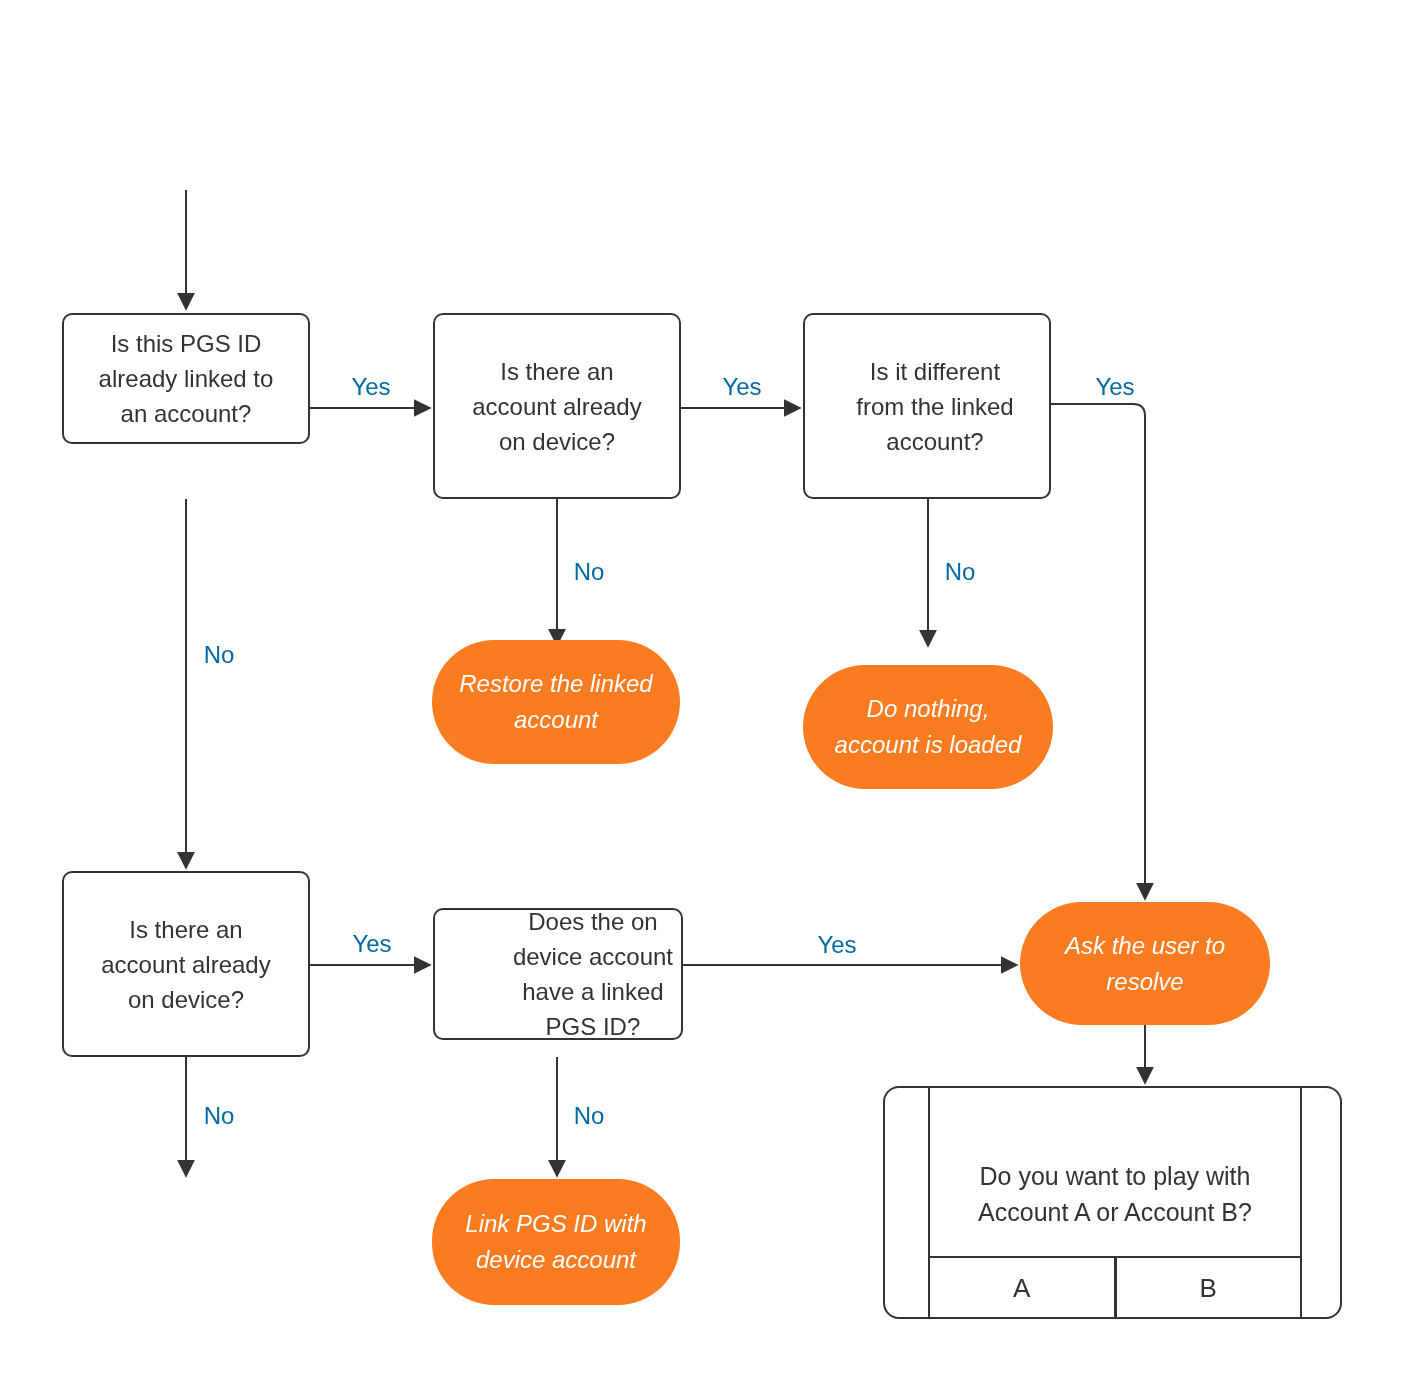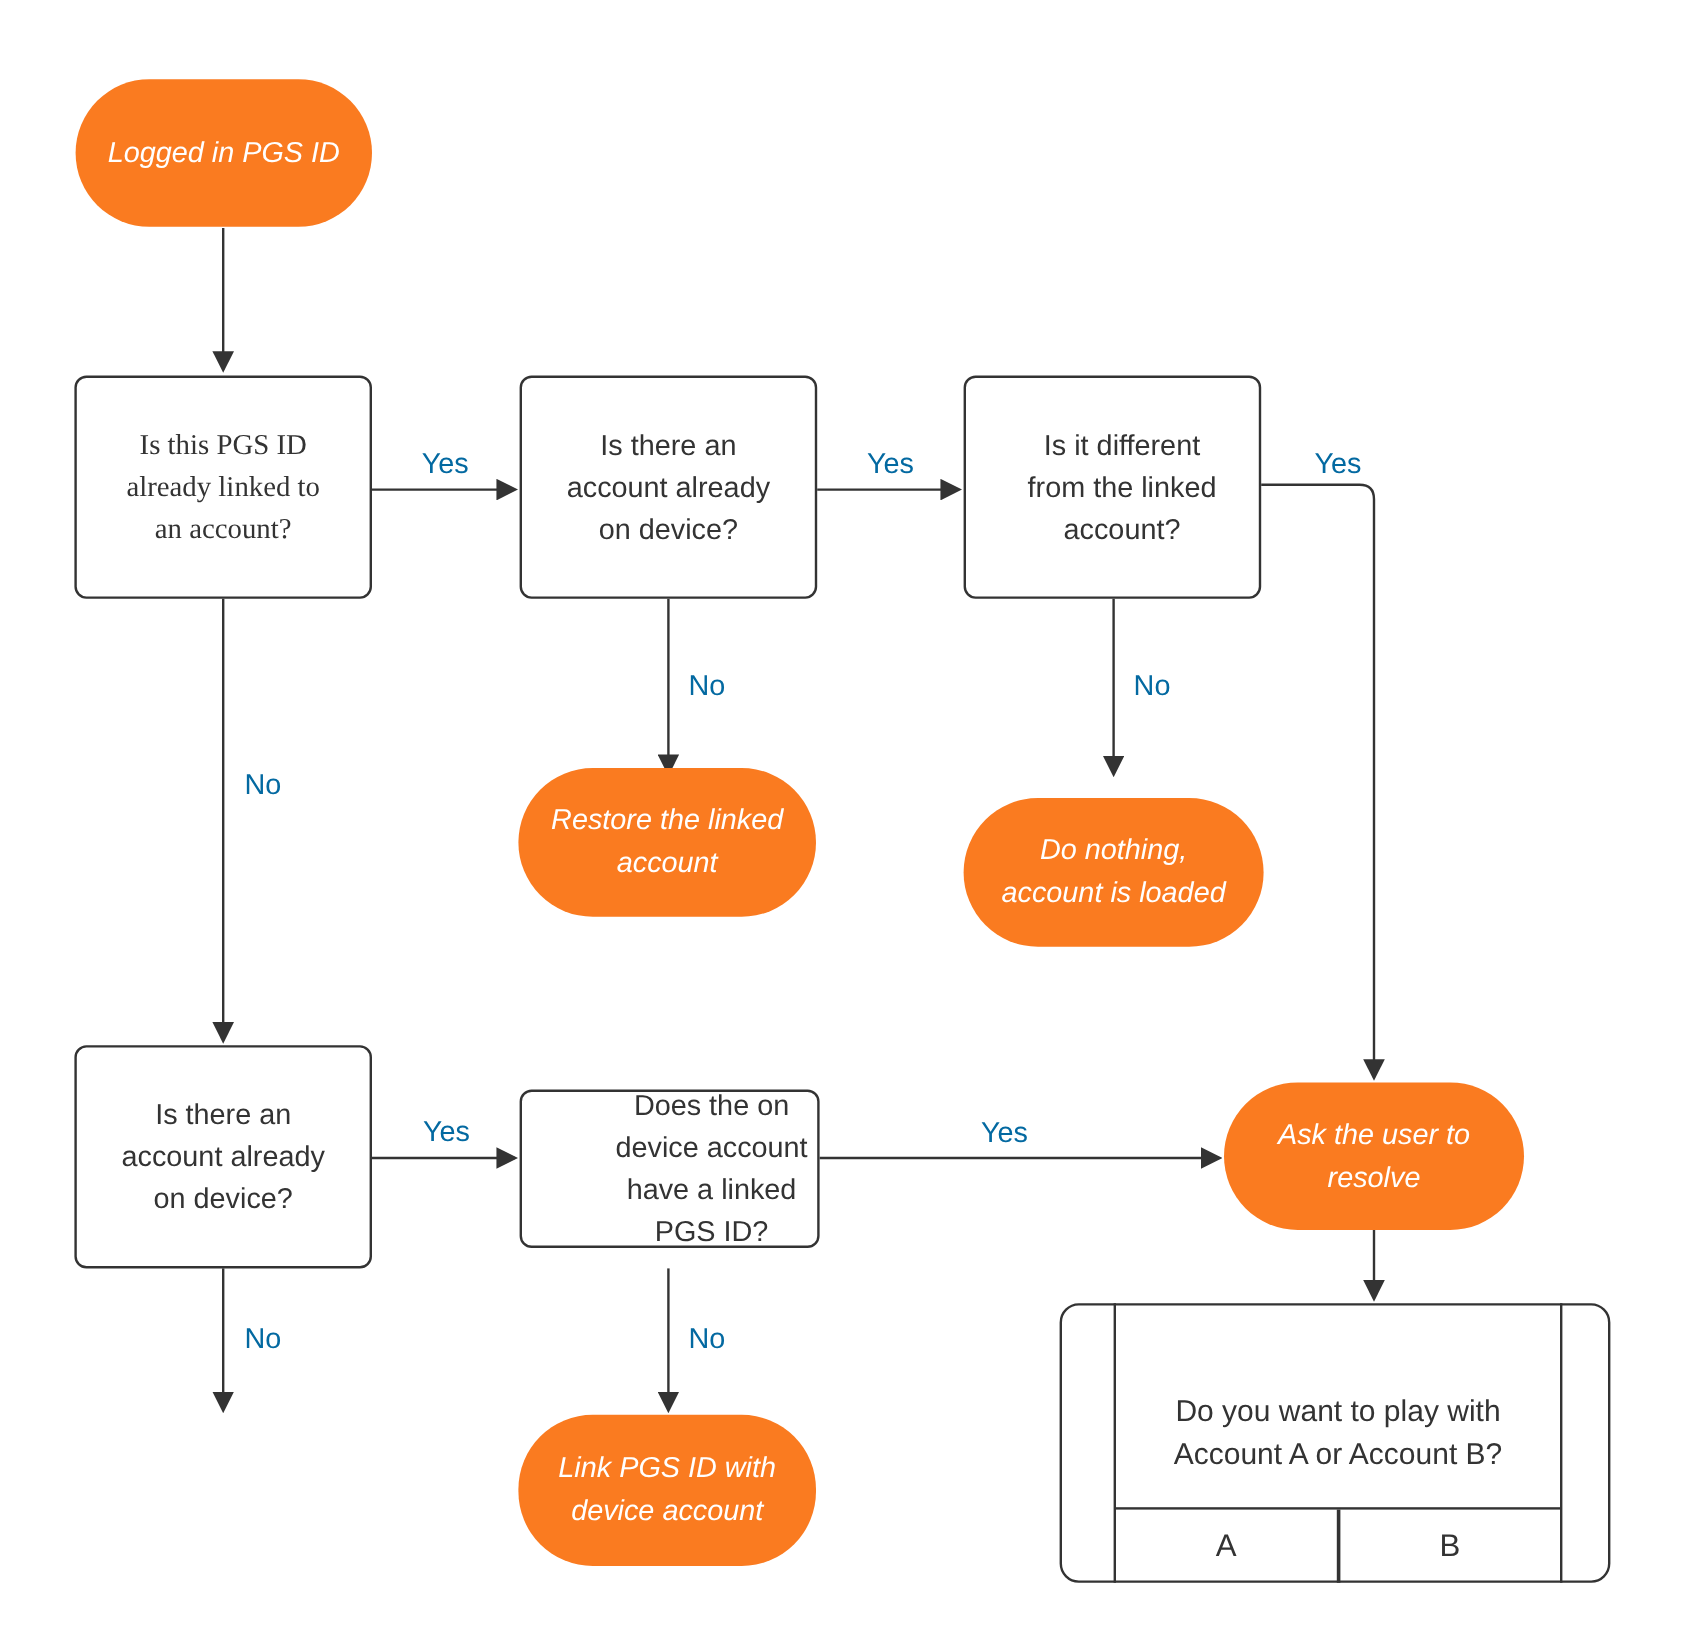--- a/index.html
+++ b/index.html
@@ -132,25 +132,22 @@
       <path d="M928,499 L928,645" marker-end="url(#arrow)"></path>
       <path d="M186,499 L186,867" marker-end="url(#arrow)"></path>
       <path d="M310,965 L429,965" marker-end="url(#arrow)"></path>
       <path d="M683,965 L1016,965" marker-end="url(#arrow)"></path>
       <path d="M1145,1025 L1145,1082" marker-end="url(#arrow)"></path>
       <path d="M186,1057 L186,1175" marker-end="url(#arrow)"></path>
       <path d="M557,1057 L557,1175" marker-end="url(#arrow)"></path>
     </g>
   </svg>
 
-  <div class="node pill" style="left:63px; top:66px; width:247px; height:123px;">
-    <div class="node-text">Logged in PGS ID</div>
-  </div>
-
-  <div class="node qbox" style="left:62px; top:313px; width:248px; height:186px;font-family:Liberation Serif, serif;">
+
+  <div class="node qbox" style="left:62px; top:313px; width:248px; height:131px;">
     <div class="node-text">Is this PGS ID
 already linked to
 an account?</div>
   </div>
 
   <div class="node qbox" style="left:433px; top:313px; width:248px; height:186px;">
     <div class="node-text">Is there an
 account already
 on device?</div>
   </div>

